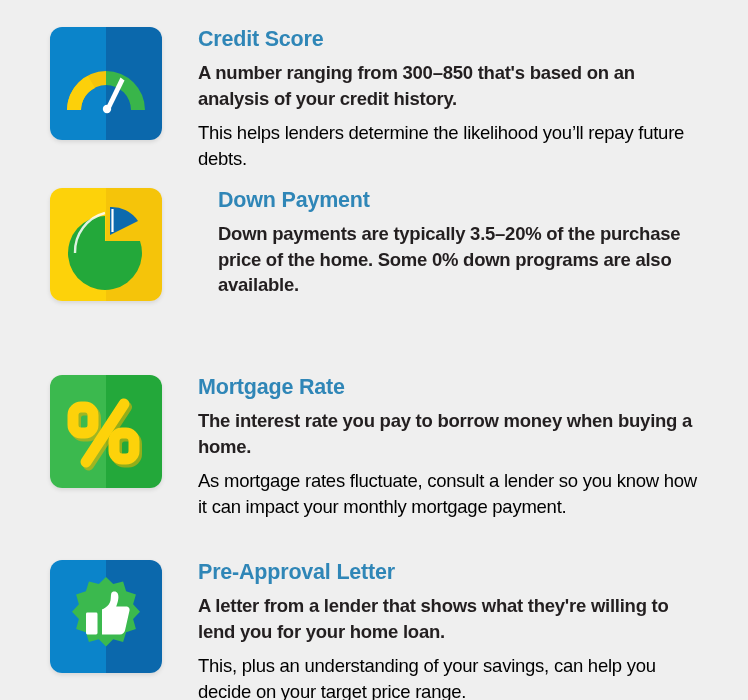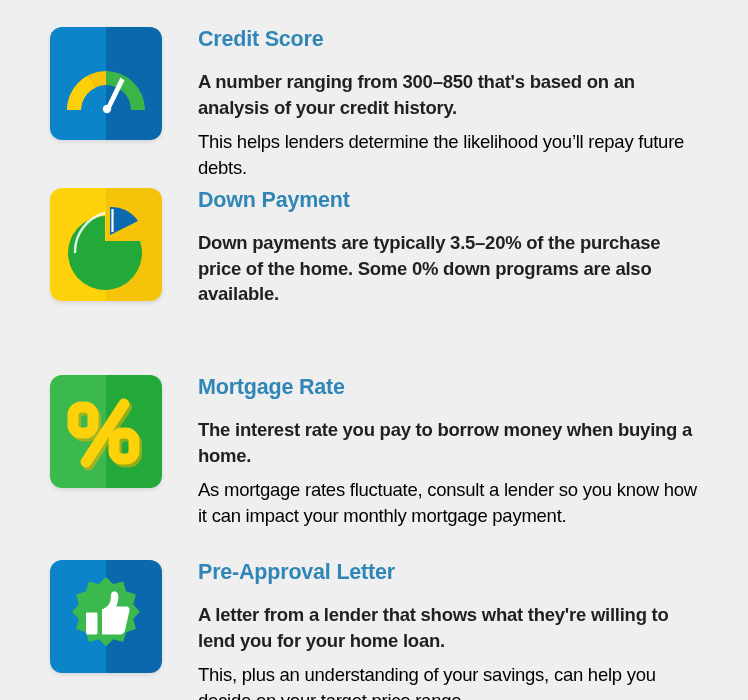--- a/index.html
+++ b/index.html
@@ -69,33 +69,33 @@
     letter-spacing: -0.2px;
     line-height: 24px;
     margin: 0 0 6px 0;
   }
   .entry-def {
     color: #231f20;
     font-size: 18.5px;
     font-weight: bold;
     line-height: 25.5px;
     letter-spacing: -0.25px;
-    margin: 18px 0 9px 0;
+    margin: 9px 0 9px 0;
   }
   .entry-note {
     color: #000000;
     font-size: 18.5px;
     font-weight: normal;
     line-height: 25.5px;
     letter-spacing: -0.25px;
     margin: 0;
   }
   
   #row-0 { top: 27px; }
-  #row-1 { top: 188px; }
+  #row-1 { top: 188px; gap: 20px; }
   #row-2 { top: 375px; }
   #row-3 { top: 560px; }
 </style>
 </head>
 <body>
 
 <div id="infographic">
 
   <div class="entry" id="row-0">
     <div class="icon-cell">

